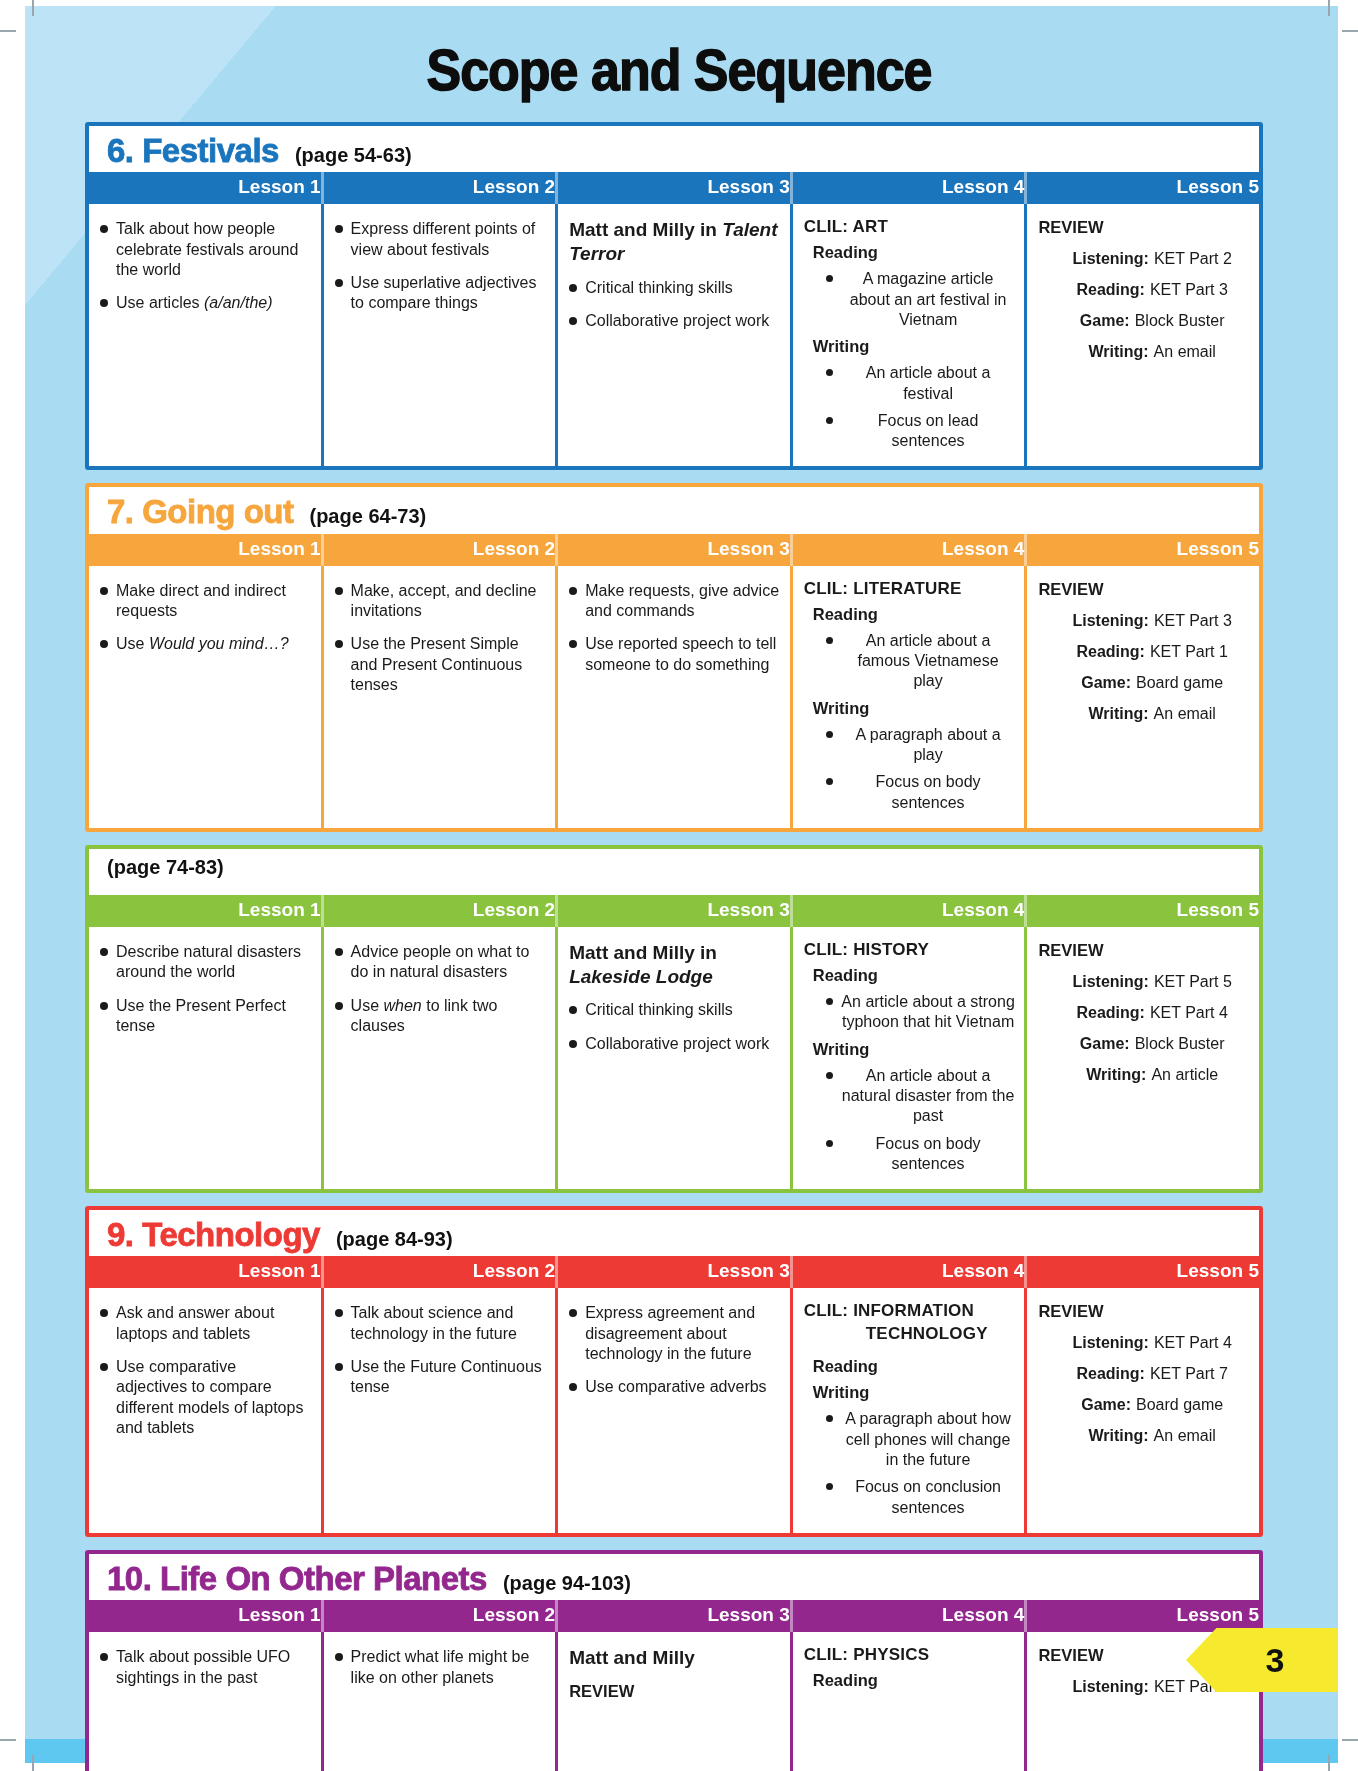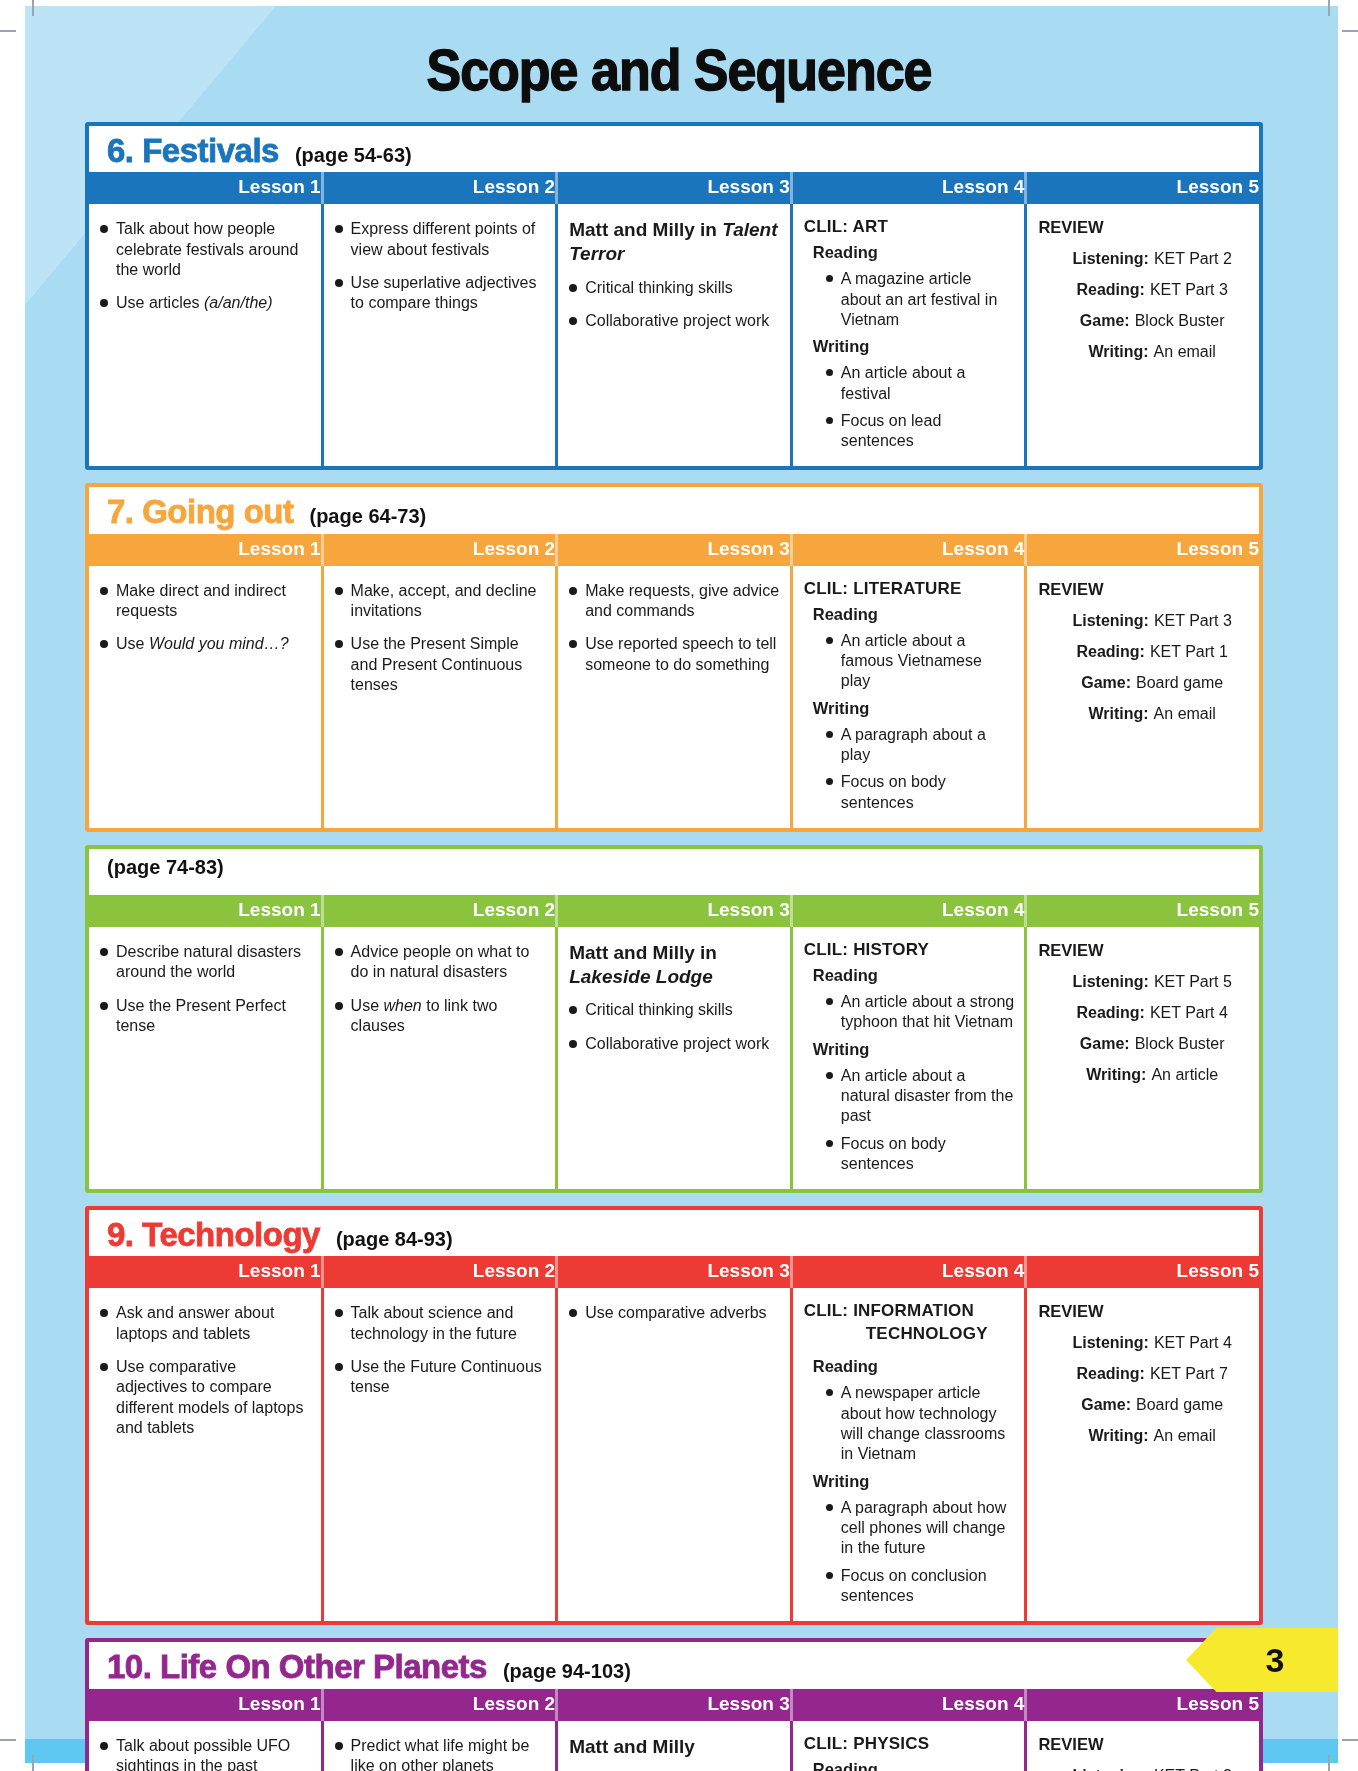--- a/index.html
+++ b/index.html
@@ -53,21 +53,21 @@
     flex:1 1 0; text-align:right; color:#fff; font-weight:bold;
     font-size:19px; padding:4px 0 6px; border-left:3px solid rgba(255,255,255,.45);
   }
   .lesson-header:first-child { border-left:none; }
   .lesson-cells { display:flex; background:#fff; min-height:215px;border-radius:29px; }
   .lesson-cell { flex:1 1 0; border-left:3px solid var(--c); padding:10px 9px 8px 11px; }
   .lesson-cell:first-child { border-left:none; }
   
   .bul { display:flex; gap:8px; margin:5px 0 13px; font-size:16px; line-height:1.27; }
   .dot { flex:0 0 8px; width:8px; height:8px; border-radius:50%; background:#1a1a1a; margin-top:6px; }
-  .sub { margin-left:22px; margin-bottom:7px; }
+  .sub { margin-left:22px; margin-bottom:7px;text-align:center; }
   .sub .dot { flex-basis:7px; width:7px; height:7px; }
   .btext { flex:1; }
   .it { font-style:italic; }
   .cellhead { font-weight:bold; font-size:19px; line-height:1.25; margin:4px 0 12px; }
   .clil { font-weight:bold; font-size:17px; margin:3px 0 6px; letter-spacing:.2px; }
   .clil2 { margin:-3px 0 13px 62px; }
   .subhead { font-weight:bold; font-size:16.5px; margin:4px 0 7px 9px; }
   .review { font-weight:bold; font-size:16.5px; margin:4px 0 13px; }
   .kv { margin:0 0 13px 16px; font-size:16px;text-align:center; }
   .kv .kvl { font-weight:bold; }
@@ -337,31 +337,31 @@
             <span class="btext"><span>Talk about science and technology in the future</span></span>
           </div>
           <div class="bul">
             <span class="dot"></span>
             <span class="btext"><span>Use the Future Continuous tense</span></span>
           </div>
         </div>
         <div class="lesson-cell">
           <div class="bul">
             <span class="dot"></span>
+            <span class="btext"><span>Express agreement and disagreement about technology in the future</span></span>
+          </div>
+          <div class="bul">
+            <span class="dot"></span>
             <span class="btext"><span>Use comparative adverbs</span></span>
           </div>
         </div>
         <div class="lesson-cell">
           <div class="clil">CLIL: INFORMATION</div>
           <div class="clil clil2">TECHNOLOGY</div>
           <div class="subhead">Reading</div>
-          <div class="bul sub">
-            <span class="dot"></span>
-            <span class="btext"><span>A newspaper article about how technology will change classrooms in Vietnam</span></span>
-          </div>
           <div class="subhead">Writing</div>
           <div class="bul sub">
             <span class="dot"></span>
             <span class="btext"><span>A paragraph about how cell phones will change in the future</span></span>
           </div>
           <div class="bul sub">
             <span class="dot"></span>
             <span class="btext"><span>Focus on conclusion sentences</span></span>
           </div>
         </div>

